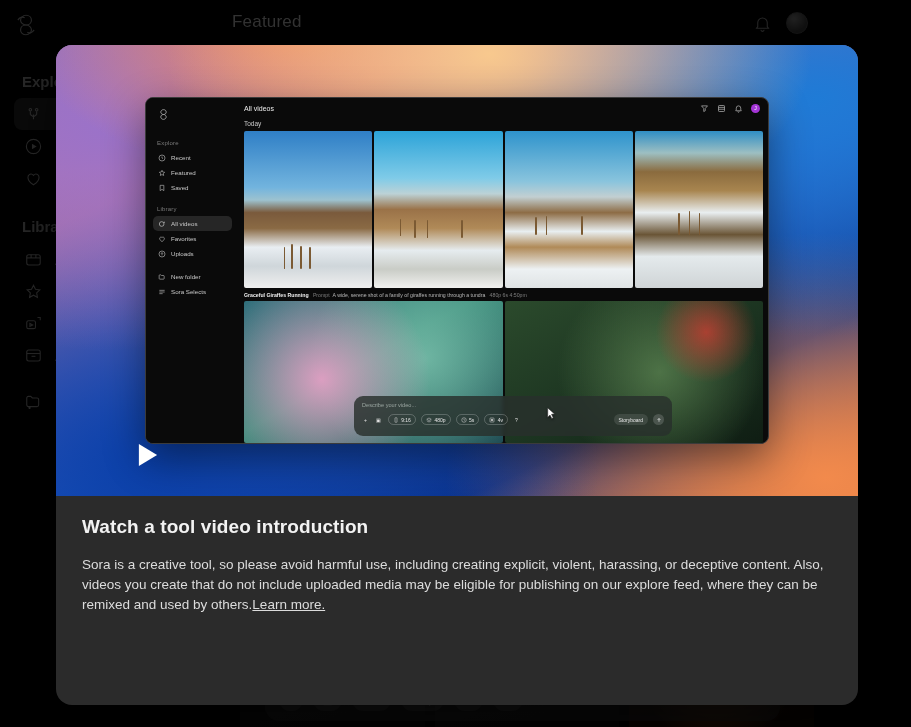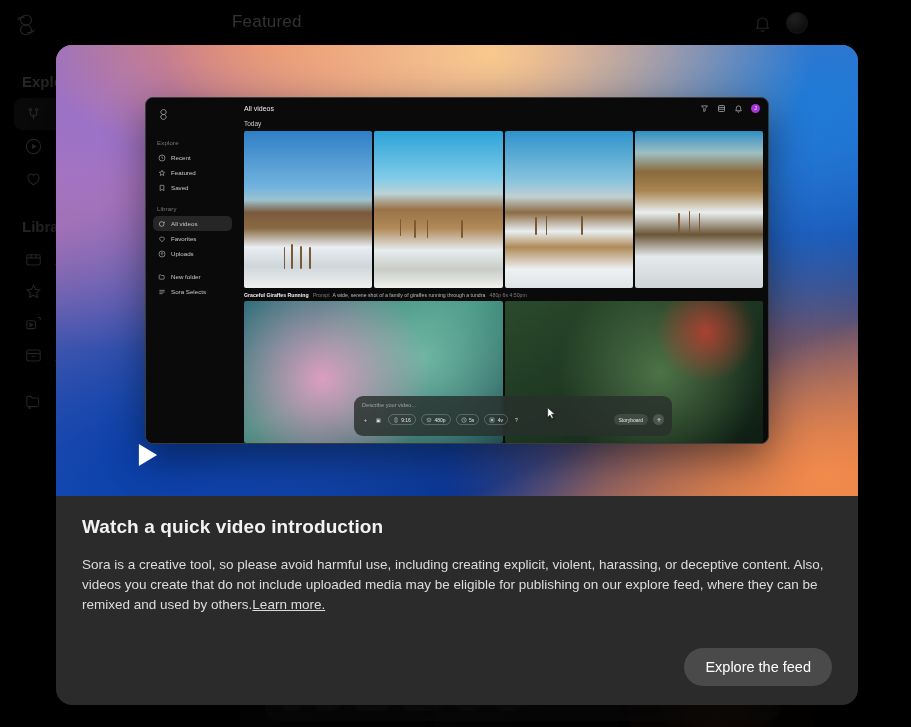--- a/index.html
+++ b/index.html
@@ -598,23 +598,20 @@
       </div>
 
       <div class="play-btn">
         <svg viewBox="0 0 24 26">
             <path d="M3 1.5L22 13 3 24.5z" fill="#fff"></path>
           </svg>
       </div>
     </div>
 
     <div class="m-body">
-      <div class="m-title">Watch a quick video introduction</div>
+      <div class="m-title">Watch a tool video introduction</div>
       <div class="m-desc">
         <span>Sora is a creative tool, so please avoid harmful use, including creating explicit, violent, harassing, or deceptive content. Also, videos you create that do not include uploaded media may be eligible for publishing on our explore feed, where they can be remixed and used by others.</span><a class="m-link" href="#">Learn more.</a>
       </div>
     </div>
 
-    <div class="m-footer">
-      <button class="m-cta">Explore the feed</button>
-    </div>
   </div>
 </div>
 
 </body></html>

